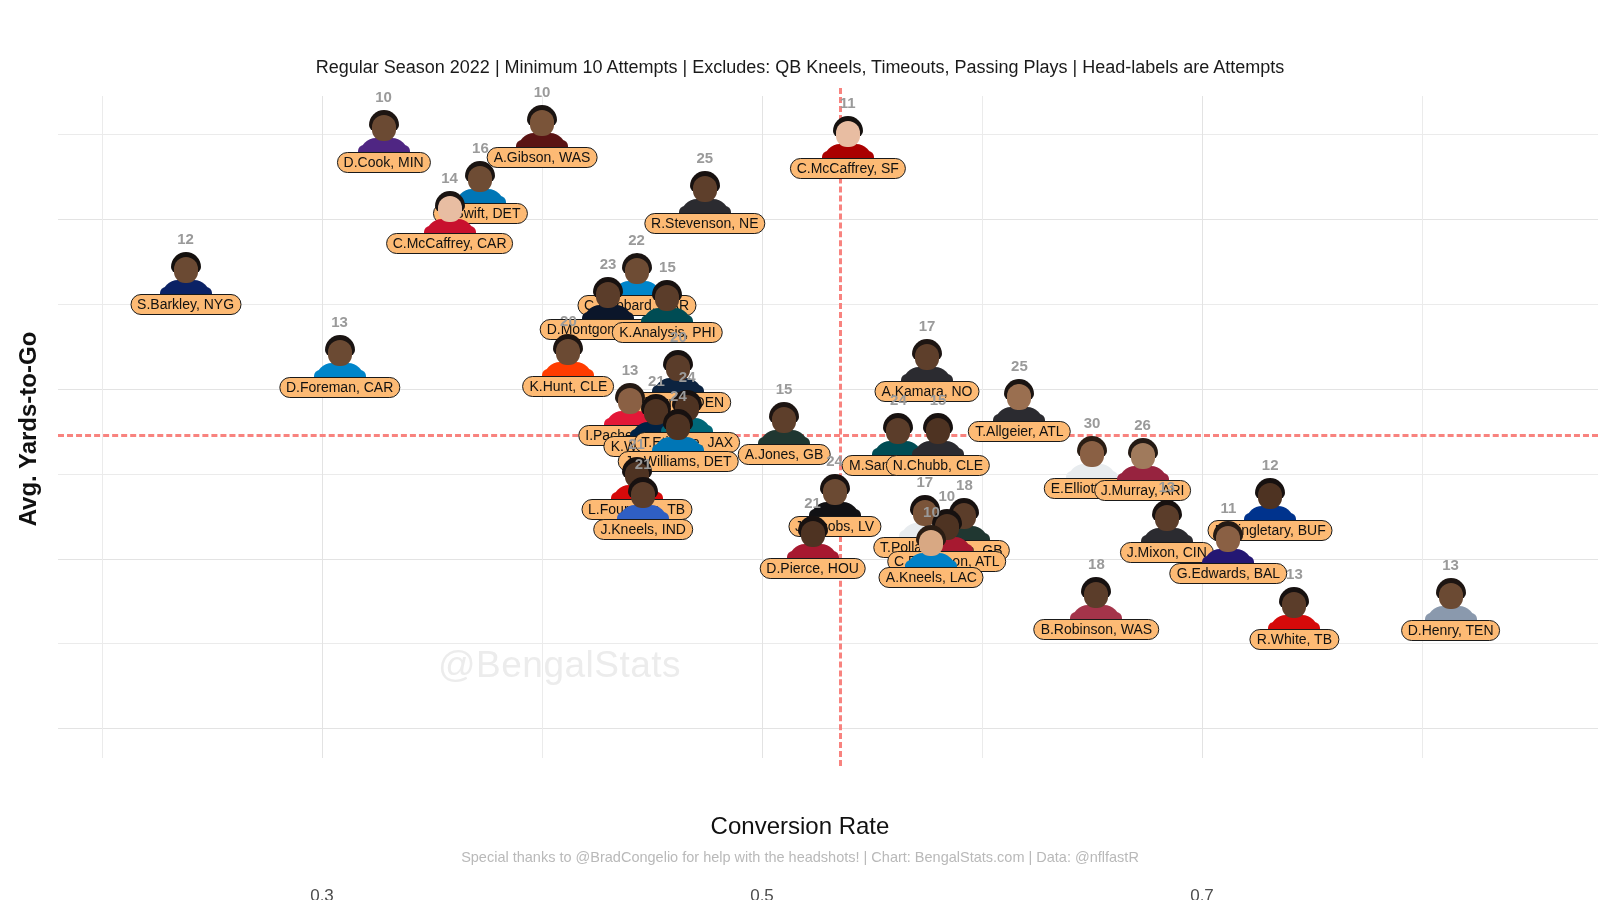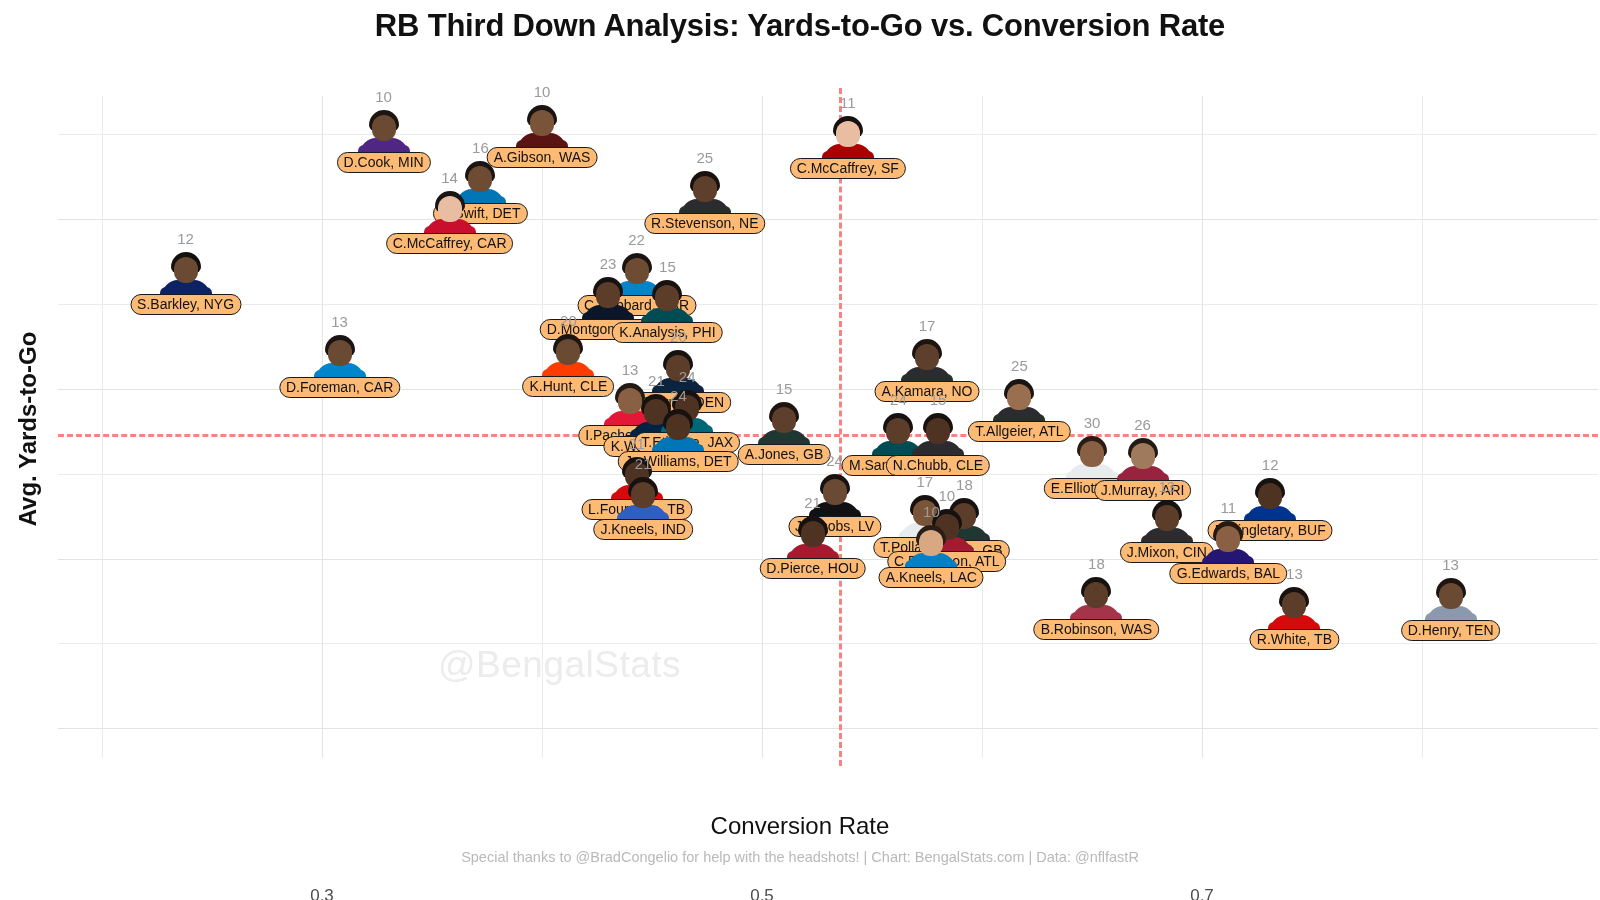--- a/index.html
+++ b/index.html
@@ -100,42 +100,42 @@
   .head .shoulderL{
     position:absolute;left:0px;top:37px;width:16px;height:13px;border-radius:6px 0 0 0;
   }
   .head .shoulderR{
     position:absolute;right:0px;top:37px;width:16px;height:13px;border-radius:0 6px 0 0;
   }
   .attempts{
     position:absolute;
     top:-70px;left:-30px;width:60px;
     text-align:center;
-    font-size:15px;color:#9a9a9a;
+    font-size:15px;color:#9a9a9a;font-weight:bold;
   }
   .plabel{
     position:absolute;
     top:-6px;
     transform:translateX(-50%);
     white-space:nowrap;
     background:#fdba74;
     border:1.6px solid #1a1a1a;
     border-radius:11px;
     padding:1px 6px 2px 6px;
     font-size:14px;
     color:#111111;
     line-height:16px;
   }
 </style>
 </head>
 <body>
 
 <div id="chart-root">
 
-  <div class="title">RB Third Down Analysis: Yards-to-Go vs. Conversion Rate</div>
+  <div class="subtitle">Regular Season 2022 | Minimum 10 Attempts | Excludes: QB Kneels, Timeouts, Passing Plays | Head-labels are Attempts</div>
 
   <div class="yaxis-title">Avg. Yards-to-Go</div>
   <div class="xaxis-title">Conversion Rate</div>
 
   <div class="panel" id="panel">
     <div id="grid-layer">
         <div class="gridline-h major" style="top: 632.295px;"></div>
         <div class="gridline-h major" style="top: 462.551px;"></div>
         <div class="gridline-h major" style="top: 292.808px;"></div>
         <div class="gridline-h major" style="top: 123.064px;"></div>

